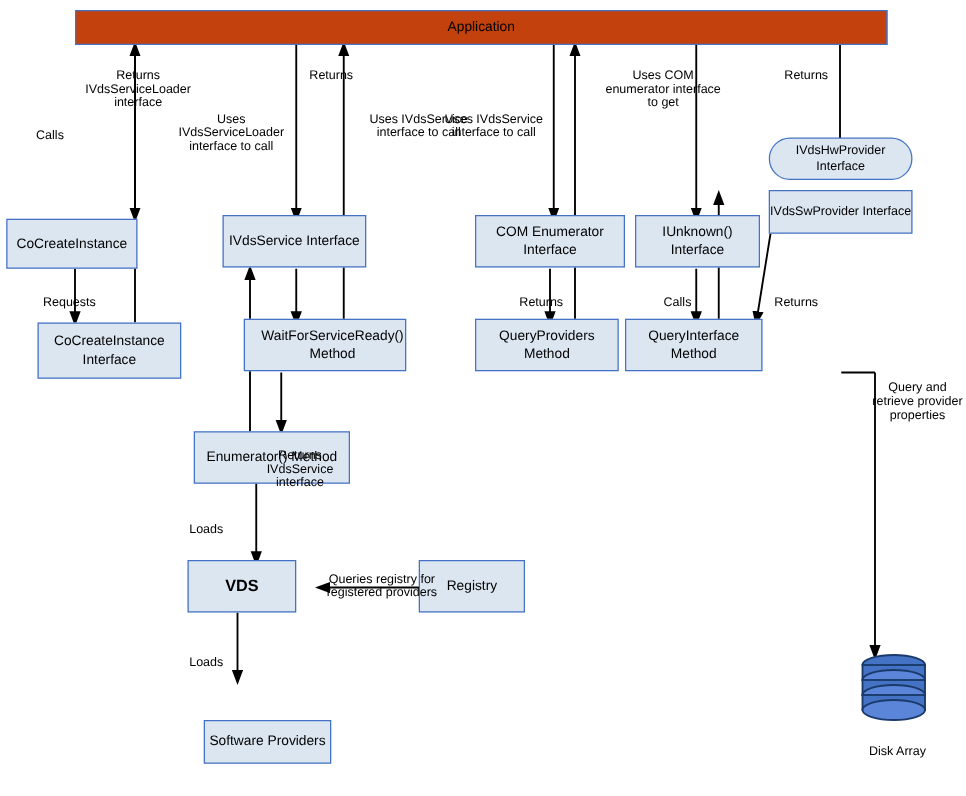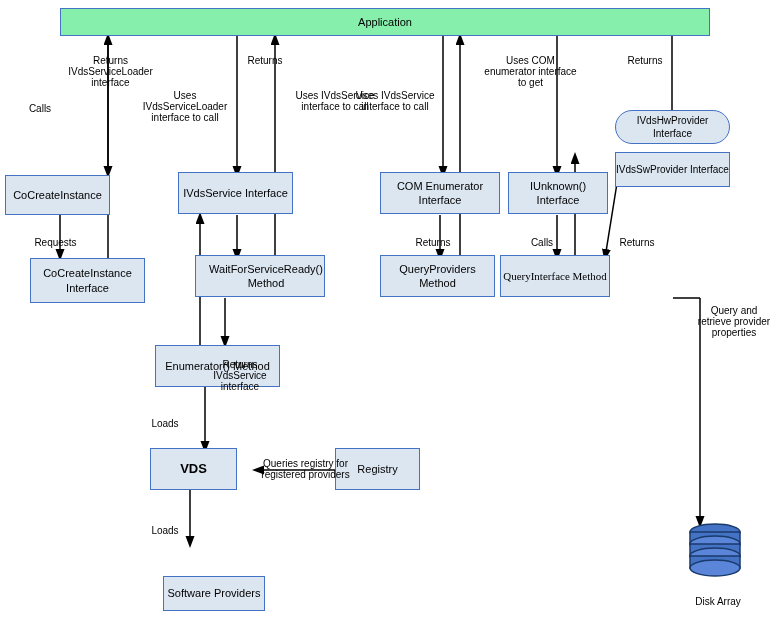--- a/index.html
+++ b/index.html
@@ -23,21 +23,21 @@
       background: #dce6f1;
       border: 1.5px solid #4472c4;
       text-align: center;
       display: flex;
       align-items: center;
       justify-content: center;
       font-size: 11px;
       line-height: 1.3;
     }
     .box.wide {
-      background: #86efac;
+      background: #c2410c;
     }
     svg.arrows {
       position: absolute;
       top: 0; left: 0;
       width: 773px;
       height: 637px;
       pointer-events: none;
     }
     .label {
       position: absolute;
@@ -112,21 +112,21 @@
   <div class="box" style="left:178px; top:172px; width:115px; height:42px;">IVdsService Interface</div>
 
   <div class="box" style="left:195px; top:255px; width:130px; height:42px;padding-left:12px;">WaitForServiceReady() Method</div>
 
   <div class="box" style="left:380px; top:172px; width:120px; height:42px;">COM Enumerator Interface</div>
 
   <div class="box" style="left:380px; top:255px; width:115px; height:42px;">QueryProviders Method</div>
 
   <div class="box" style="left:508px; top:172px; width:100px; height:42px;">IUnknown() Interface</div>
 
-  <div class="box" style="left:500px; top:255px; width:110px; height:42px;font-family:Liberation Serif, serif;">QueryInterface Method</div>
+  <div class="box" style="left:500px; top:255px; width:110px; height:42px;">QueryInterface Method</div>
 
   <div class="box" style="left:615px; top:110px; width:115px; height:34px; font-size:10px;border-radius:18px;">IVdsHwProvider Interface</div>
 
   <div class="box" style="left:615px; top:152px; width:115px; height:35px; font-size:10px;text-align:right;">IVdsSwProvider Interface</div>
 
   <div class="box" style="left:155px; top:345px; width:125px; height:42px;">Enumerator() Method</div>
 
   <div class="box" style="left:150px; top:448px; width:87px; height:42px; font-size:13px; font-weight:bold;">VDS</div>
 
   <div class="box" style="left:335px; top:448px; width:85px; height:42px;">Registry</div>

